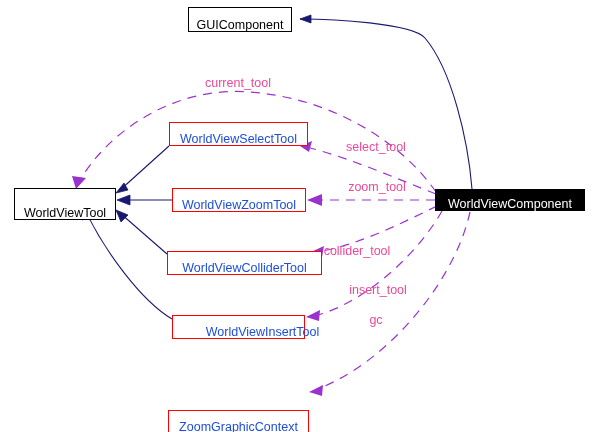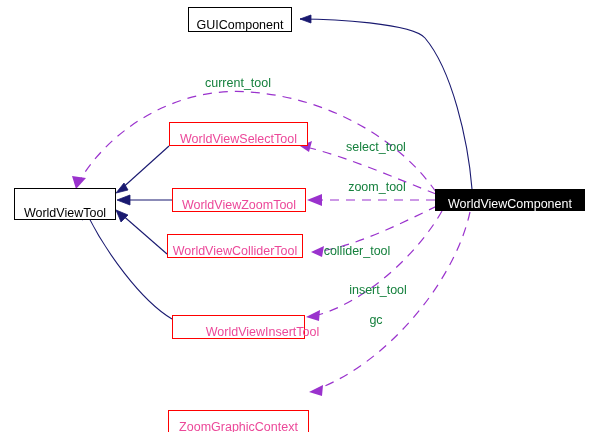--- a/index.html
+++ b/index.html
@@ -32,36 +32,36 @@
     font-size: 12.5px;
     line-height: 1;
     letter-spacing: 0px;
     background: #ffffff;
     color: #000000;
     border: 1px solid #000000;
     cursor: default;
   }
   .node.red {
     border: 1px solid #ff0000;
-    color: #ec4899;
+    color: #1d4ed8;
     background: #ffffff;
   }
   .node.current {
     border: 1px solid #000000;
     background: #000000;
     color: #ffffff;
   }
   .node-label {
     pointer-events: none;
   }
   .edge-label {
     position: absolute;
     font-size: 12.5px;
     line-height: 1;
-    color: #15803d;
+    color: #ec4899;
     background: transparent;
     white-space: nowrap;
     transform: translate(-50%, -50%);
     cursor: default;
   }
 </style>
 </head>
 <body>
 
 <div id="diagram-root">
@@ -138,21 +138,21 @@
   </div>
 
   <div class="node current" style="left:435px; top:189px; width:150px; height:22px;">
     <span class="node-label">WorldViewComponent</span>
   </div>
 
   <div class="node red" style="left:172px; top:188px; width:134px; height:24px;">
     <span class="node-label">WorldViewZoomTool</span>
   </div>
 
-  <div class="node red" style="left:167px; top:234px; width:136px; height:24px;">
+  <div class="node red" style="left:167px; top:251px; width:155px; height:24px;">
     <span class="node-label">WorldViewColliderTool</span>
   </div>
 
   <div class="node red" style="left:172px; top:315px; width:133px; height:24px;padding-left:48px;">
     <span class="node-label">WorldViewInsertTool</span>
   </div>
 
   <div class="node red" style="left:168px; top:410px; width:141px; height:24px;">
     <span class="node-label">ZoomGraphicContext</span>
   </div>

